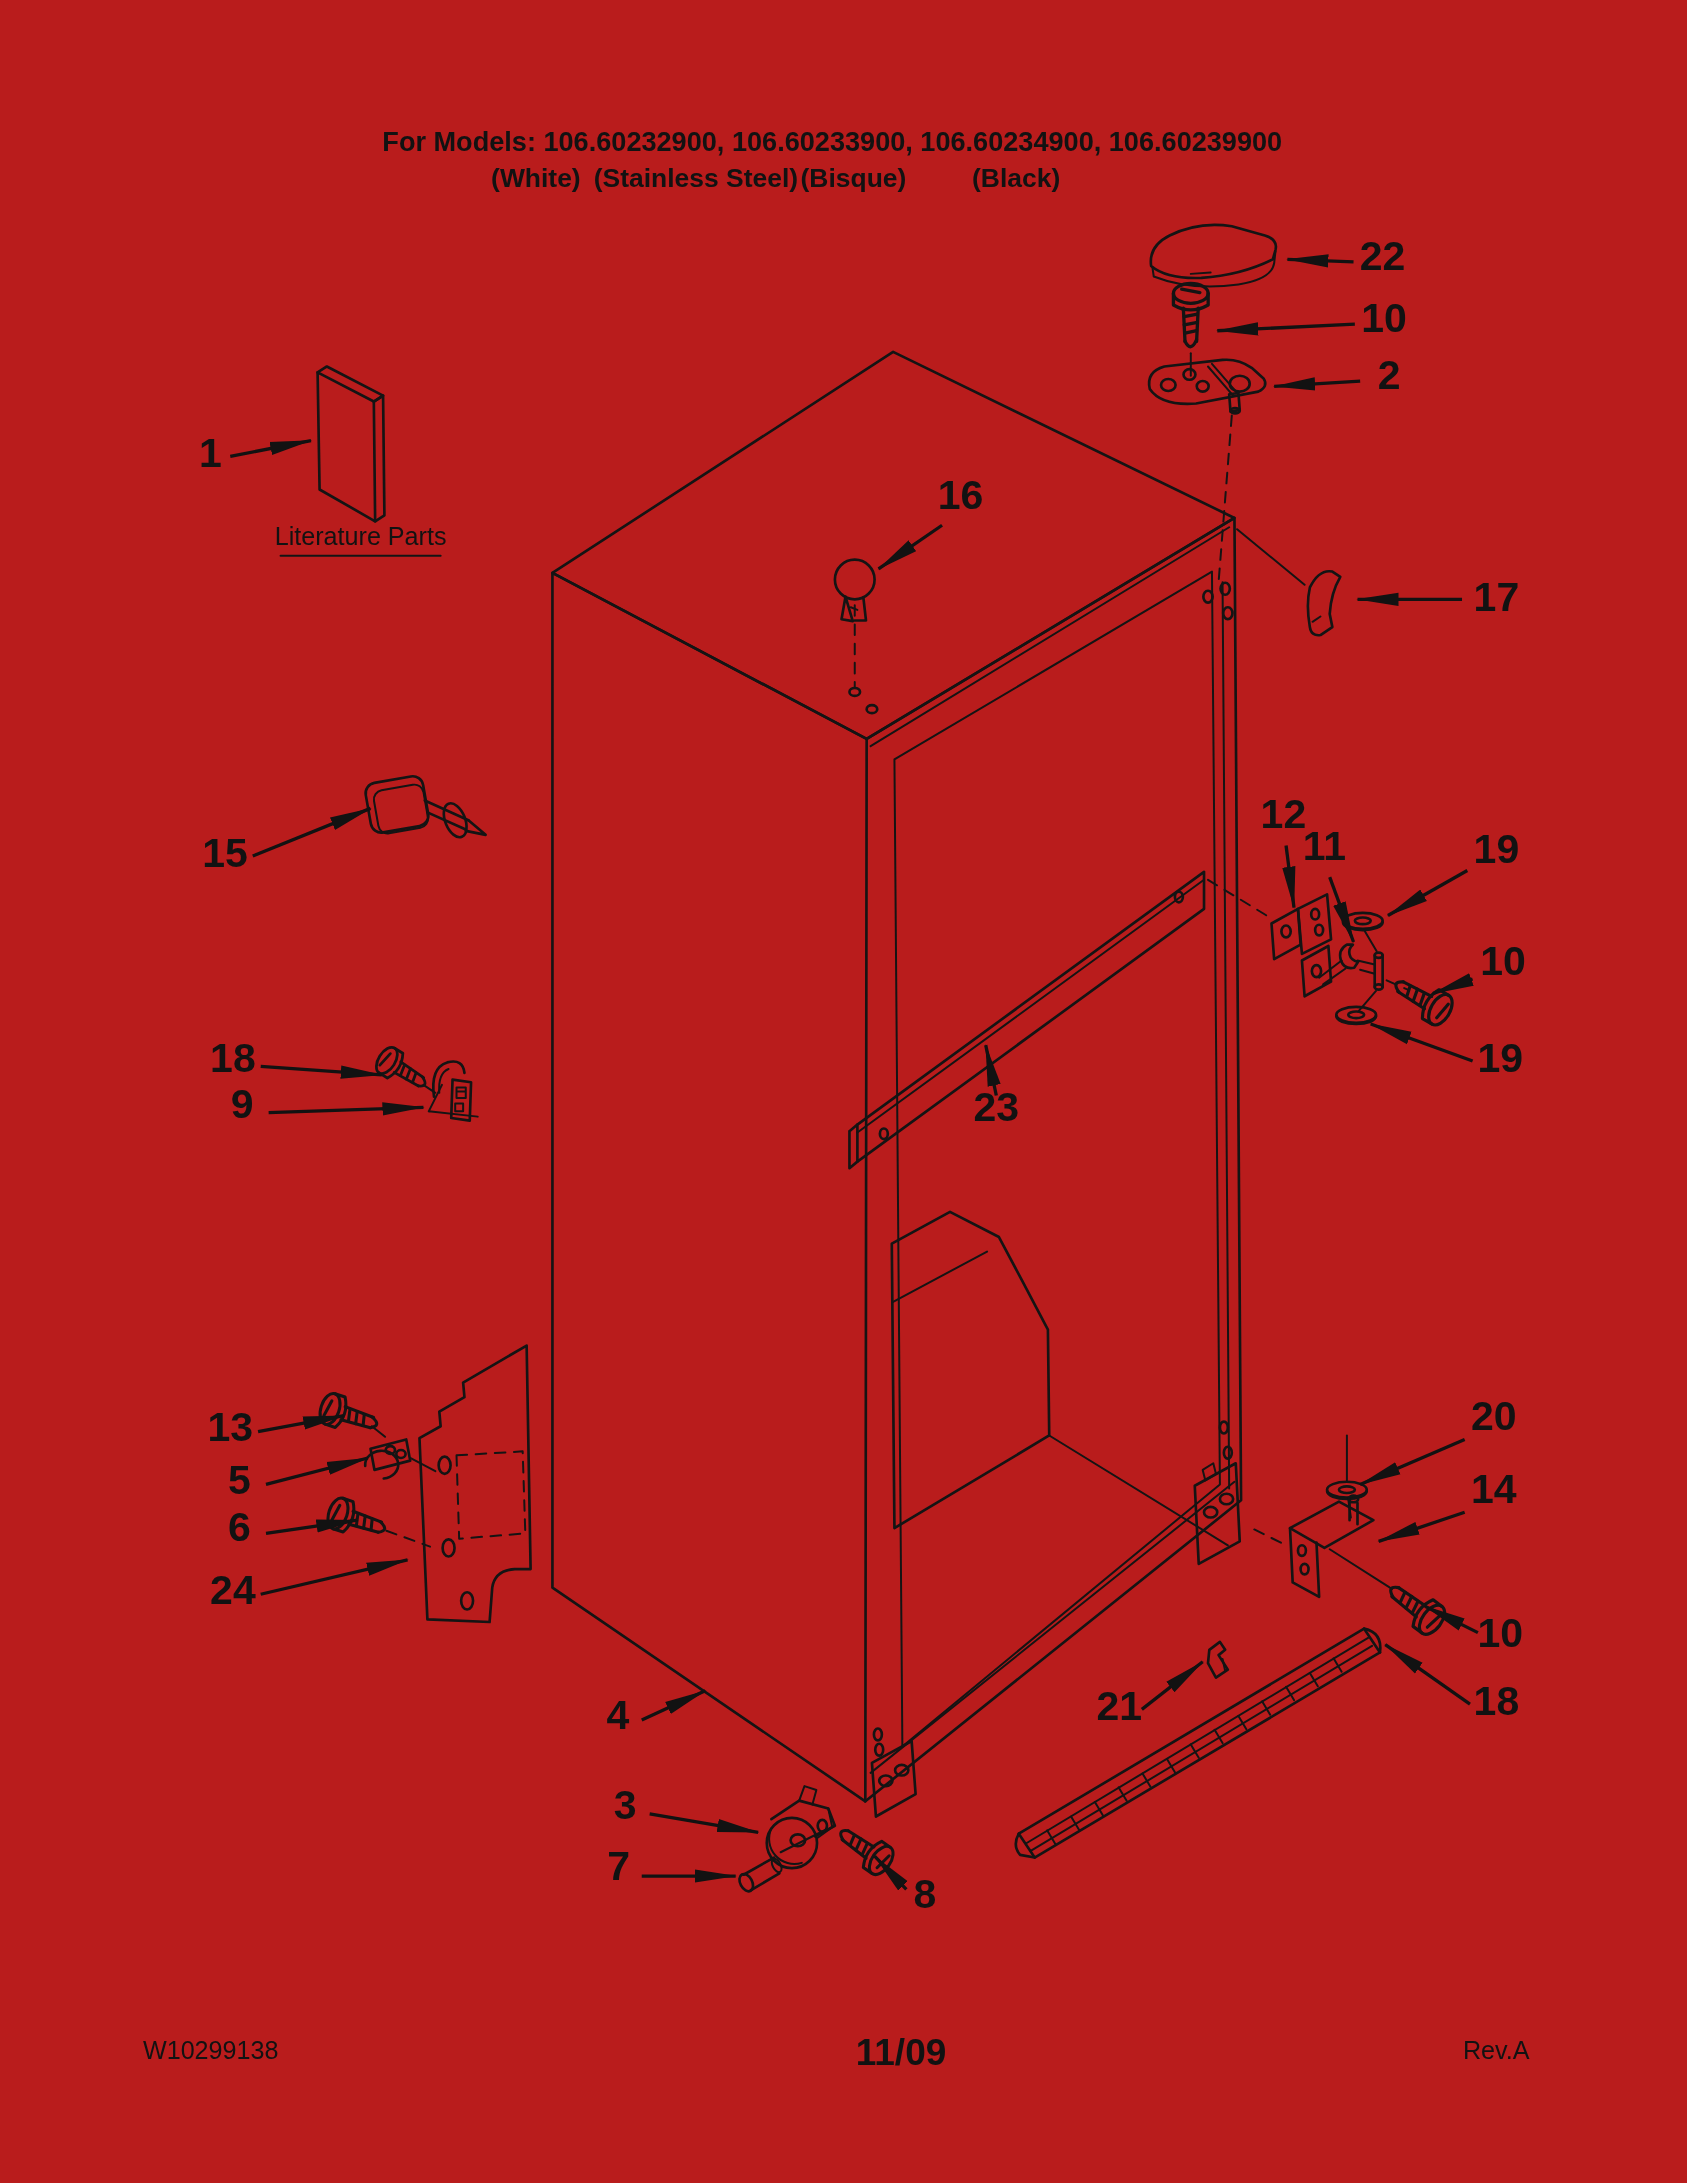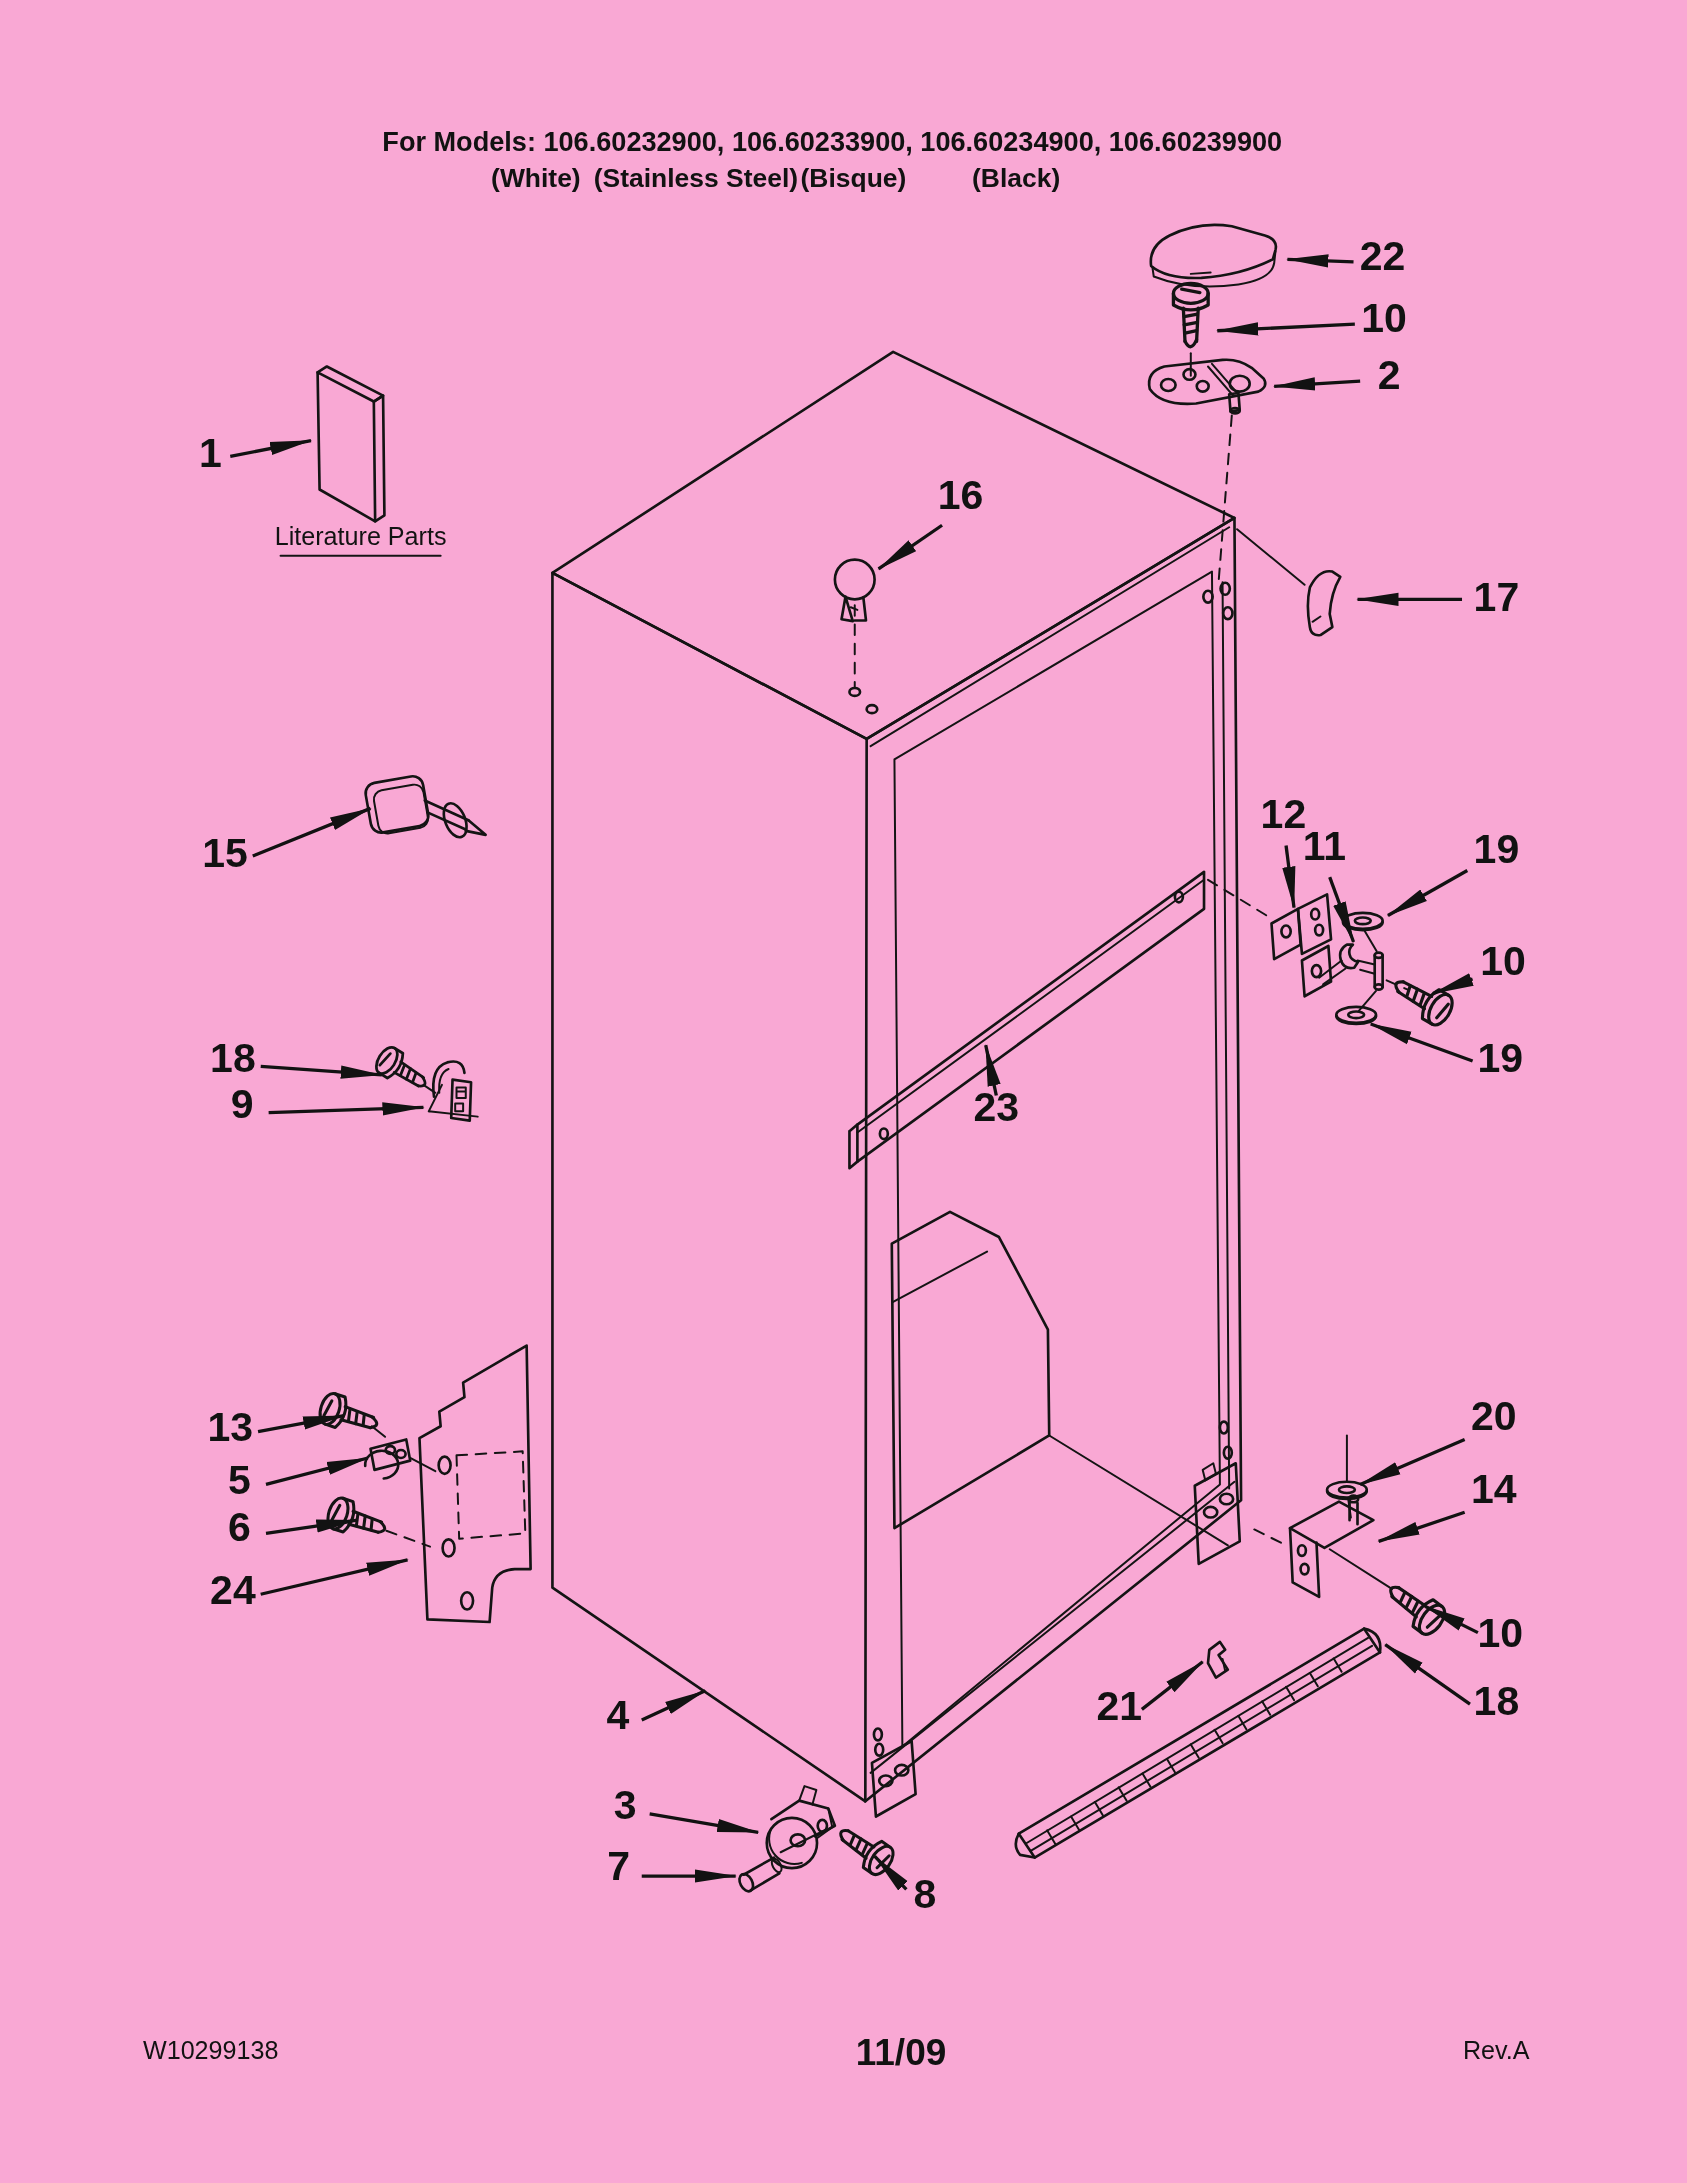--- a/index.html
+++ b/index.html
@@ -1,16 +1,16 @@
 <!DOCTYPE html>
 <html style="font-size:10.6px"><head>
 <meta charset="utf-8">
 <style>
   html,body{margin:0;padding:0;background:#ffffff;}
-  .page{position:relative;width:1687px;height:2183px;background:#f9a8d4;overflow:hidden;}
+  .page{position:relative;width:1687px;height:2183px;background:#b91c1c;overflow:hidden;}
   svg{position:absolute;left:0;top:0;width:1687px;height:2183px;}
   svg text{font-family:"Liberation Sans", sans-serif;fill:#121212;stroke:none;}
   .hdr1{font-size:41px;font-weight:bold;text-anchor:middle;}
   .hdr2{font-size:40px;font-weight:bold;text-anchor:middle;}
   .lit{font-size:38px;text-anchor:middle;}
   .callout-num{font-size:62px;font-weight:bold;text-anchor:middle;}
   .foot-sm{font-size:38px;}
   .foot-big{font-size:56px;font-weight:bold;text-anchor:middle;}
   .ln{stroke:#141414;fill:none;stroke-width:4;stroke-linecap:round;stroke-linejoin:round;}
   .thin{stroke-width:3;}

